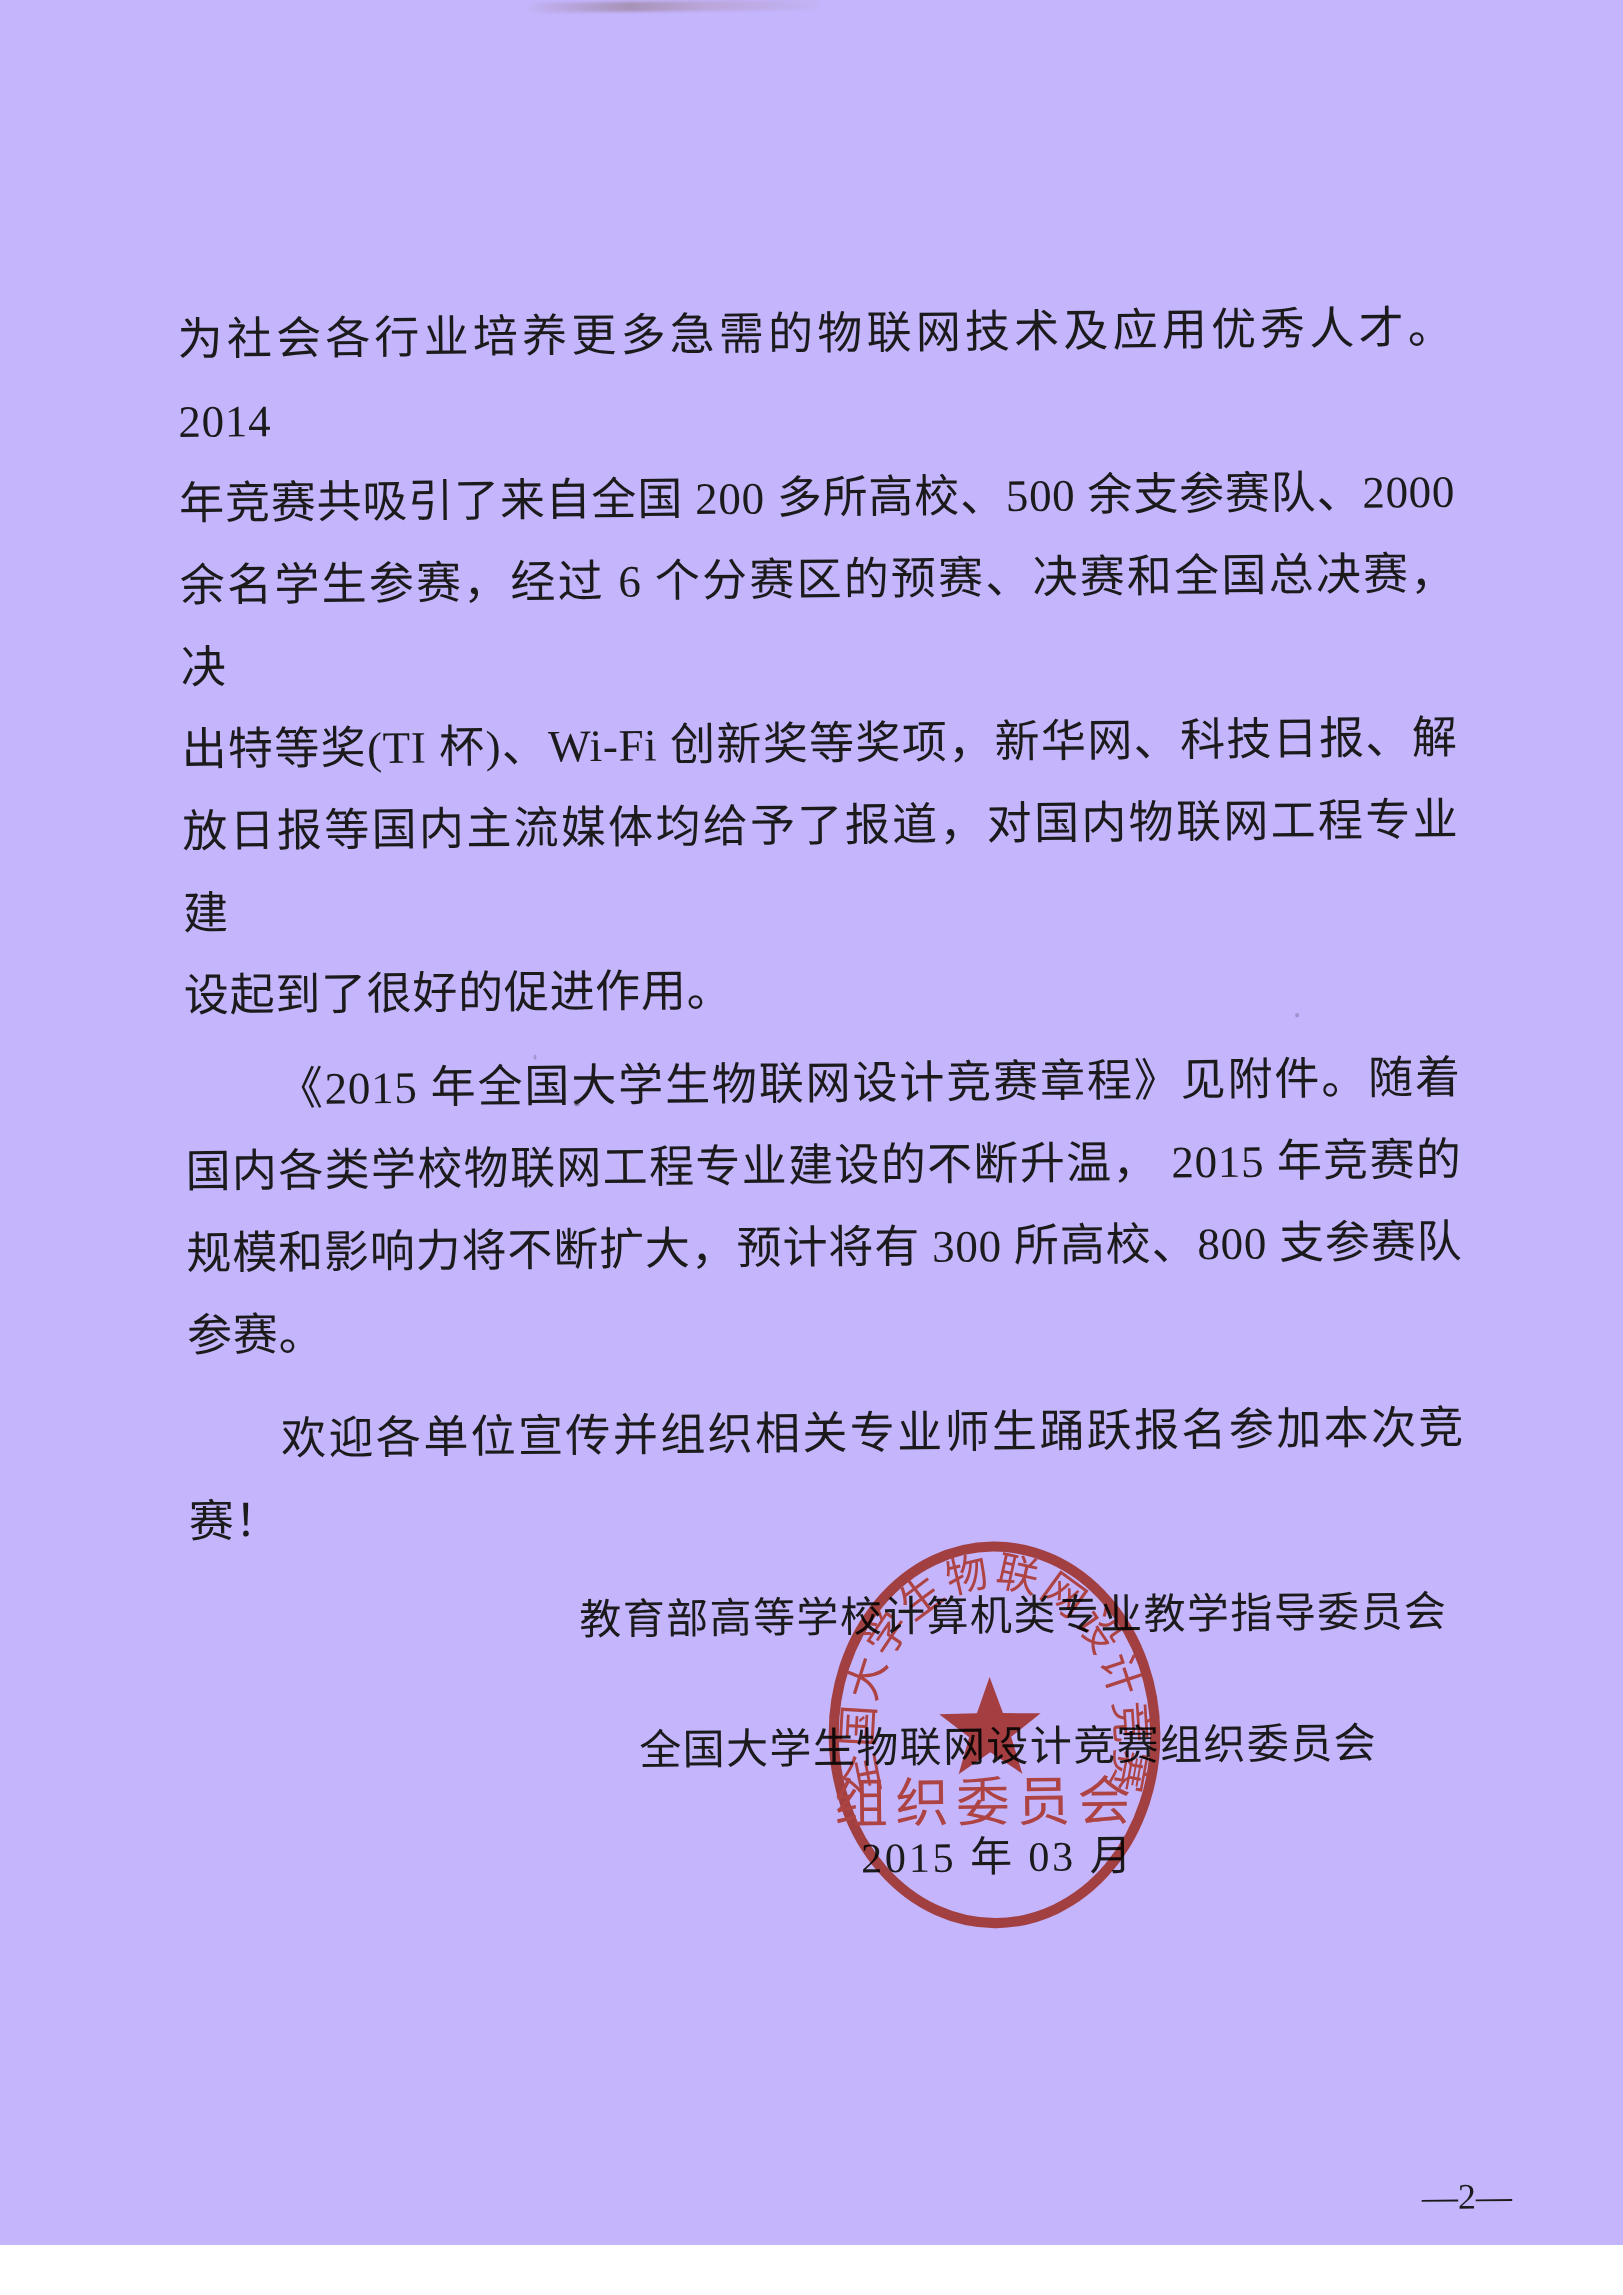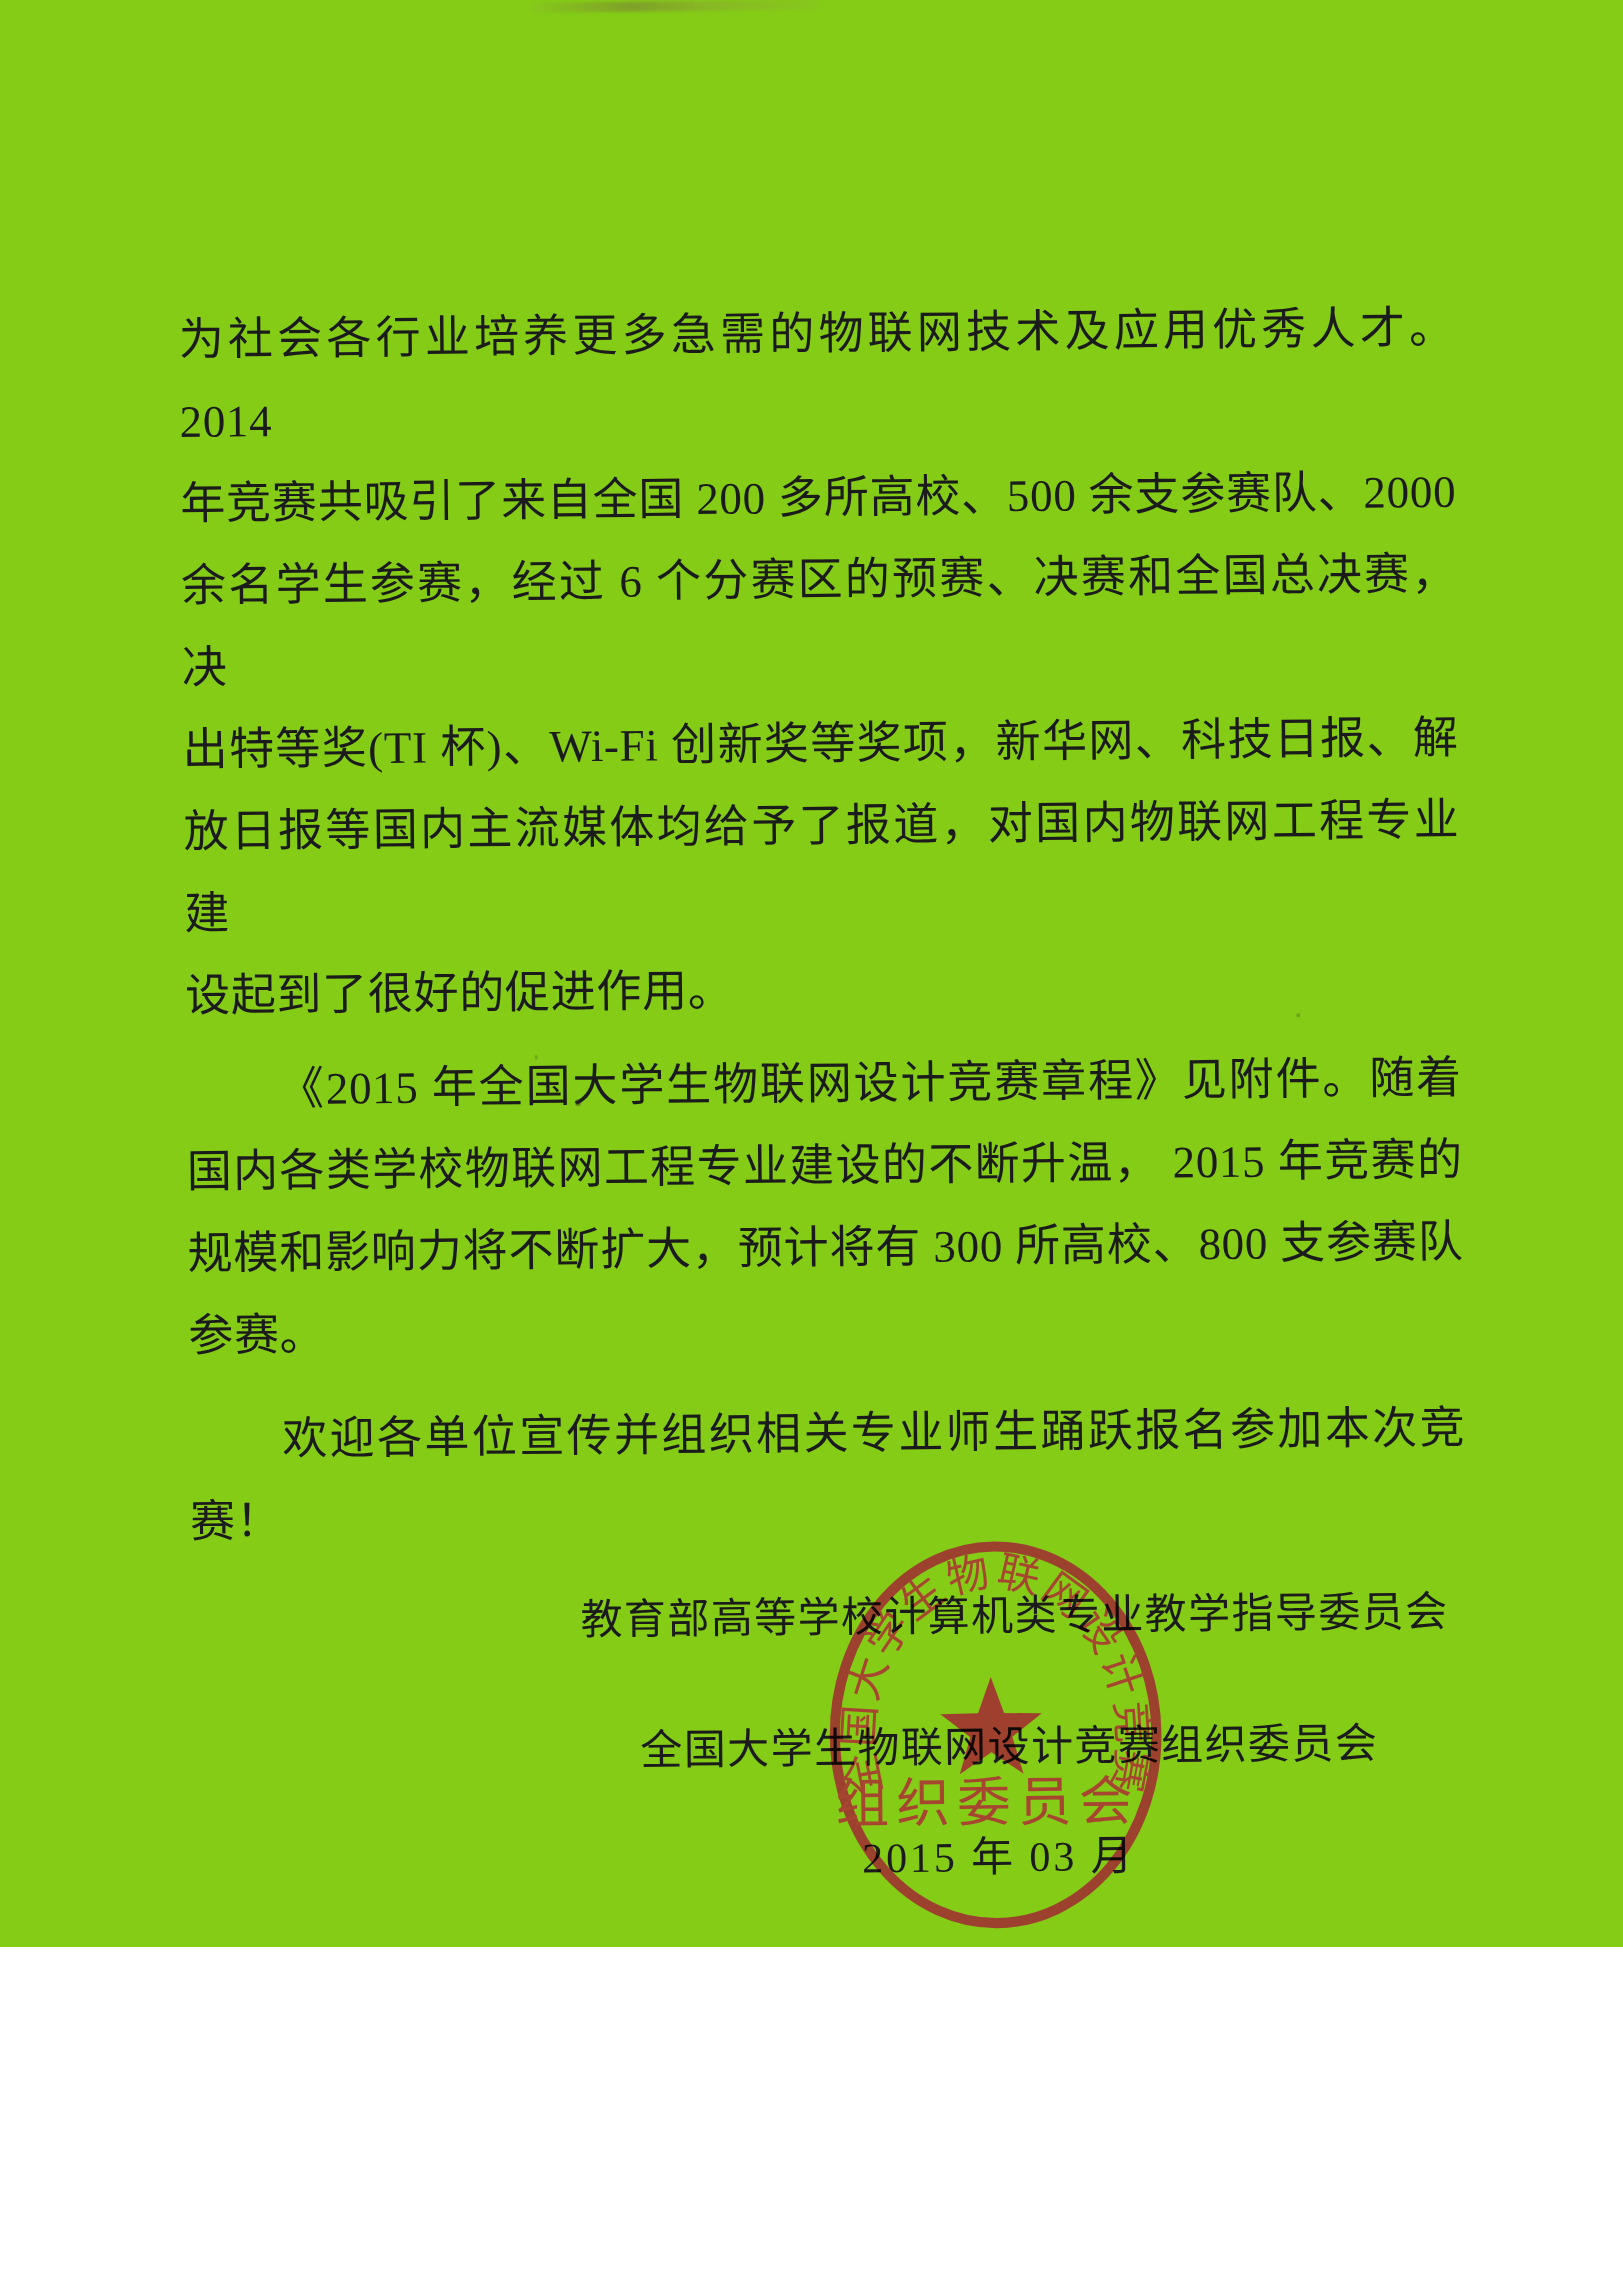--- a/index.html
+++ b/index.html
@@ -1,20 +1,20 @@
 <!DOCTYPE html>
 <html lang="zh-CN" style="font-size:11.6px"><head>
 <meta charset="utf-8">
 <style>
   html, body { margin: 0; padding: 0; background: #ffffff; }
   .page {
     position: relative;
     width: 1623px;
-    height: 1947px;
-    background: #84cc16;
+    height: 2245px;
+    background: #c4b5fd;
     overflow: hidden;
     font-family: "Liberation Serif", serif;
     color: #1b1b1b;
   }
   .scan-rotate {
     position: absolute;
     inset: 0;
     transform: rotate(-0.55deg);
     transform-origin: 50% 40%;
   }

